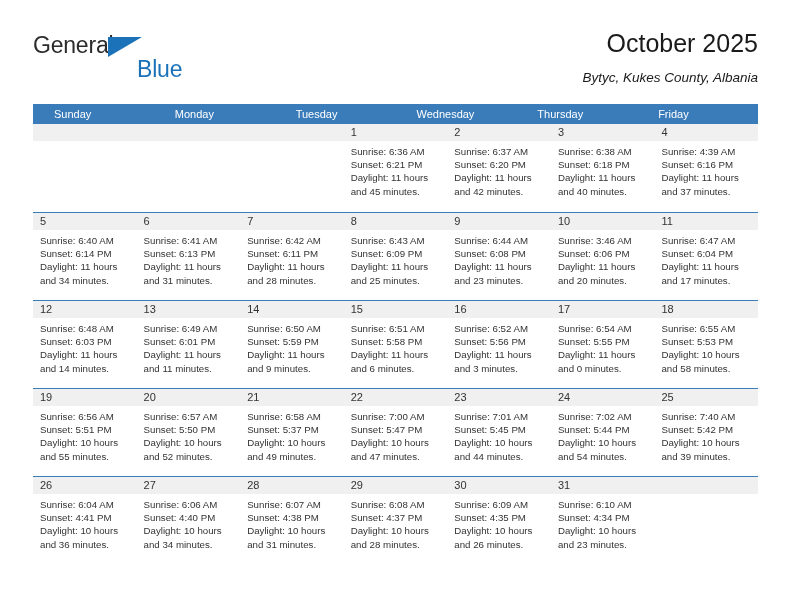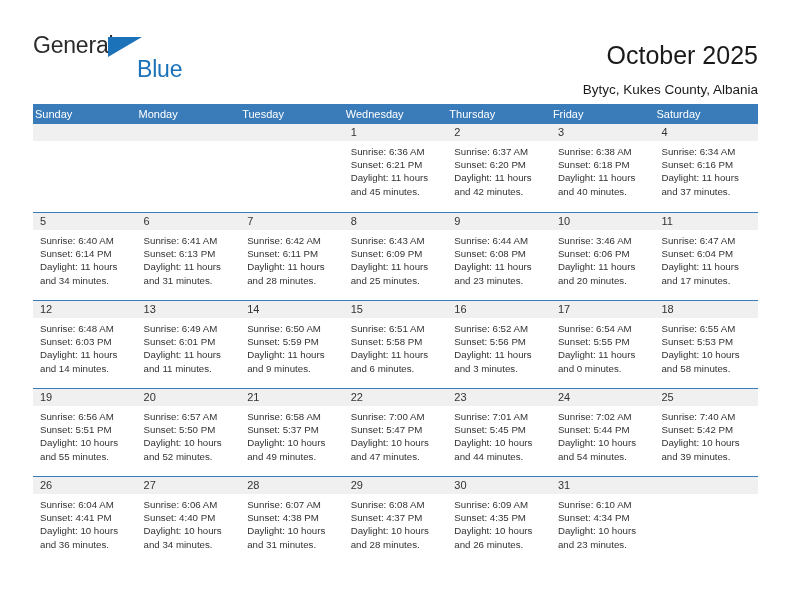--- a/index.html
+++ b/index.html
@@ -64,57 +64,58 @@
     font-size: 23px;
     color: #1b72b8;
     line-height: 23px;
     letter-spacing: -0.2px;
     margin-left: 44px;
   }
 
   .title-block {
     position: absolute;
     right: 0;
-    top: 12px;
+    top: 0;
     text-align: right;
   }
   .cal-title {
     font-size: 25px;
     color: #1a1a1a;
     line-height: 30px;
     font-weight: normal;
     margin: 0;
     white-space: nowrap;
   }
   .cal-subtitle {
     font-size: 13.5px;
     color: #1a1a1a;
     line-height: 20px;
     margin-top: 10px;
     white-space: nowrap;
+    font-style: italic;
   }
 
   
   .calendar {
     position: absolute;
     left: 33px;
     top: 104px;
     width: 725px;
   }
   .cal-head {
     display: flex;
     background: #3a7cba;
     height: 20px;
   }
   .cal-head .hcell {
     flex: 1 1 0;
     color: #ffffff;
     font-size: 11px;
     line-height: 20px;
-    padding-left: 2px;
+    padding-left: 21px;
     box-sizing: border-box;
     white-space: nowrap;
     overflow: hidden;
   }
 
   .week {
     display: flex;
     border-top: 1.5px solid #3a7cba;
     height: 88px;
     box-sizing: border-box;
@@ -172,21 +173,20 @@
 
   <div class="calendar">
 
     <div class="cal-head">
       <div class="hcell">Sunday</div>
       <div class="hcell">Monday</div>
       <div class="hcell">Tuesday</div>
       <div class="hcell">Wednesday</div>
       <div class="hcell">Thursday</div>
       <div class="hcell">Friday</div>
-      <div class="hcell">Saturday</div>
     </div>
 
     <div class="week first">
       <div class="daycell empty">
         <div class="day-number"></div>
         <div class="day-body">
           <div></div>
           <div></div>
           <div></div>
           <div></div>
@@ -233,21 +233,21 @@
         <div class="day-body">
           <div>Sunrise: 6:38 AM</div>
           <div>Sunset: 6:18 PM</div>
           <div>Daylight: 11 hours</div>
           <div>and 40 minutes.</div>
         </div>
       </div>
       <div class="daycell">
         <div class="day-number">4</div>
         <div class="day-body">
-          <div>Sunrise: 6:34 AM</div>
+          <div>Sunrise: 4:39 AM</div>
           <div>Sunset: 6:16 PM</div>
           <div>Daylight: 11 hours</div>
           <div>and 37 minutes.</div>
         </div>
       </div>
     </div>
 
     <div class="week">
       <div class="daycell">
         <div class="day-number">5</div>

